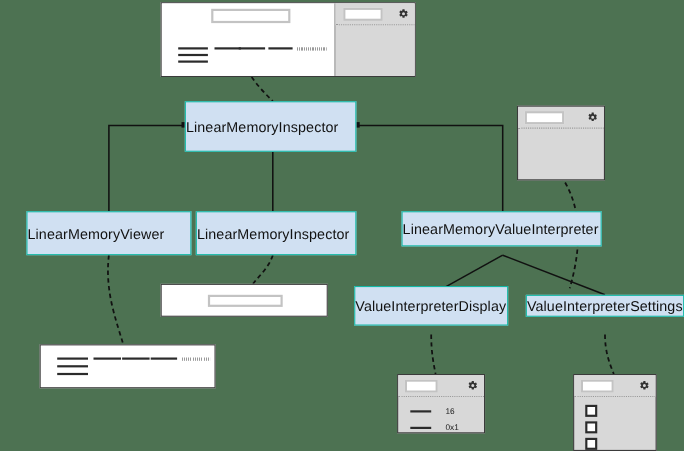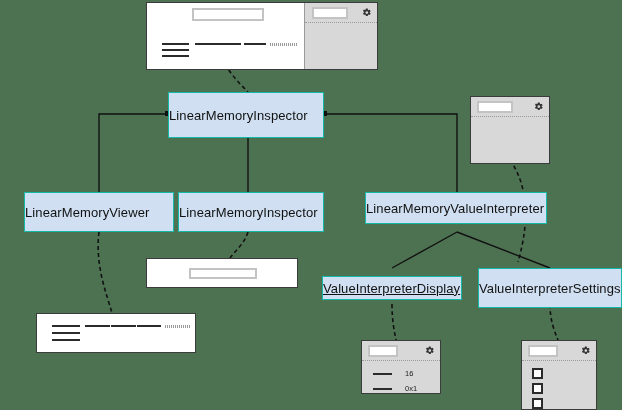--- a/index.html
+++ b/index.html
@@ -197,21 +197,21 @@
   </div>
 
   <div class="node" style="left:178px; top:192px; width:146px; height:40px;">
     <span>LinearMemoryInspector</span>
   </div>
 
   <div class="node" style="left:365px; top:192px; width:182px; height:32px;">
     <span>LinearMemoryValueInterpreter</span>
   </div>
 
-  <div class="node" style="left:322px; top:276px; width:140px; height:24px;text-decoration:underline;">
+  <div class="node" style="left:322px; top:260px; width:140px; height:36px;">
     <span>ValueInterpreterDisplay</span>
   </div>
 
-  <div class="node" style="left:478px; top:268px; width:144px; height:40px;">
+  <div class="node" style="left:478px; top:268px; width:144px; height:20px;">
     <span>ValueInterpreterSettings</span>
   </div>
 
 </div>
 
 </body></html>

